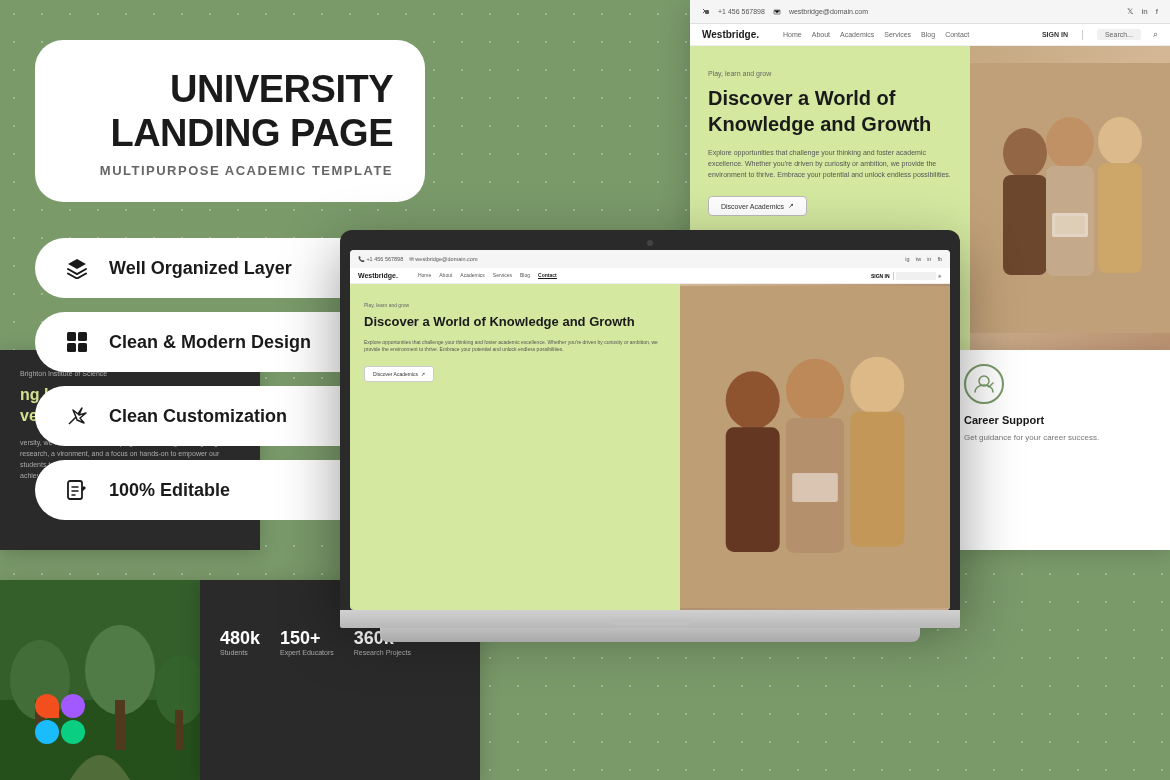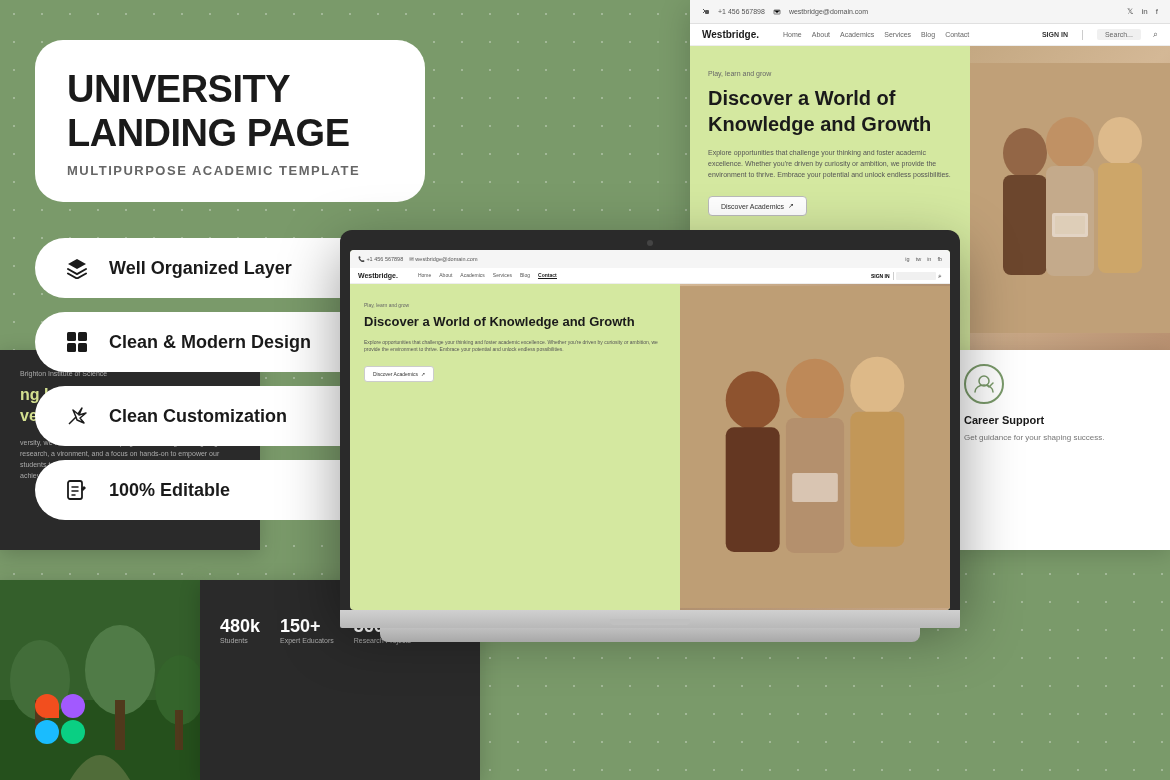--- a/index.html
+++ b/index.html
@@ -25,20 +25,21 @@
     .left-panel {
       position: absolute;
       left: 0; top: 0;
       width: 460px;
       height: 780px;
       z-index: 1;
       padding: 40px 35px;
       display: flex;
       flex-direction: column;
       gap: 0;
+      text-align: right;
     }
 
     .title-box {
       background: white;
       border-radius: 28px;
       padding: 28px 32px 24px 32px;
       margin-bottom: 32px;
     }
 
     .title-main {
@@ -399,21 +400,21 @@
       height: 200px;
       background: #2a2a2a;
       overflow: hidden;
       box-shadow: 0 4px 20px rgba(0,0,0,0.2);
       padding: 20px;
     }
 
     .sb-stats {
       display: flex;
       gap: 20px;
-      margin-top: 16px;
+      margin-top: 28px;
     }
 
     .sb-stat {
       display: flex;
       flex-direction: column;
     }
 
     .sb-stat-num {
       font-size: 18px;
       font-weight: 900;
@@ -712,21 +713,21 @@
 
 <div class="screenshot-mid-right">
   <div class="career-icon">
     <svg width="22" height="22" viewBox="0 0 22 22" fill="none">
       <circle cx="11" cy="8" r="5" stroke="#7a9a6a" stroke-width="1.5"></circle>
       <path d="M2 19c0-4 4-7 9-7s9 3 9 7" stroke="#7a9a6a" stroke-width="1.5" stroke-linecap="round"></path>
       <path d="M14 12l2 2 4-4" stroke="#7a9a6a" stroke-width="1.5" stroke-linecap="round"></path>
     </svg>
   </div>
   <div class="career-title">Career Support</div>
-  <div class="career-desc">Get guidance for your shaping success.</div>
+  <div class="career-desc">Get guidance for your career success.</div>
 </div>
 
 <div class="screenshot-innovation">
   <div class="innov-label">Brighton Institute of Science</div>
   <div class="innov-title">ng Innovation,<br>vering Success</div>
   <div class="innov-desc">versity, we are committed to shaping the w. Through cutting-edge research, a vironment, and a focus on hands-on to empower our students to thrive in a h expert faculty and a vibrant community, you achieve your dreams.</div>
 </div>
 
 <div class="screenshot-bottom-left">
   <div class="sb-img">

